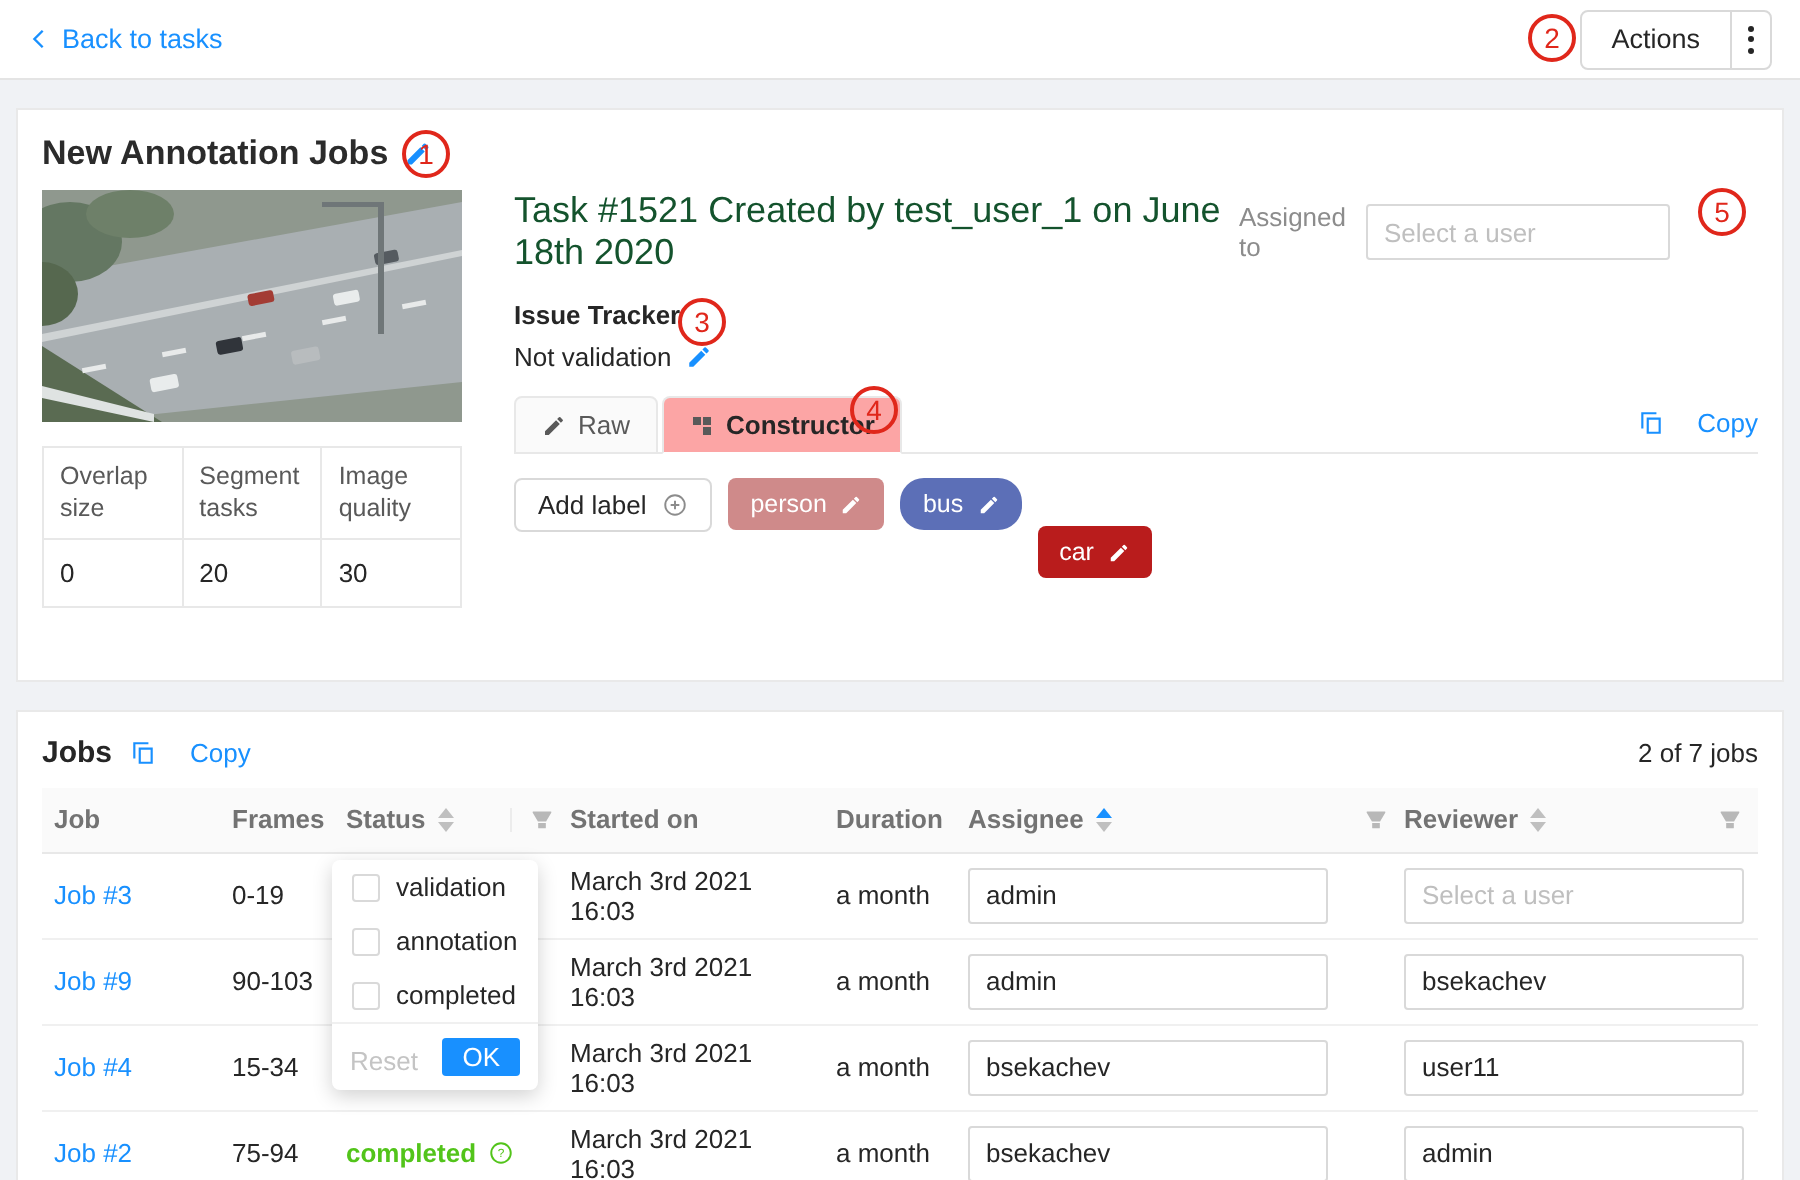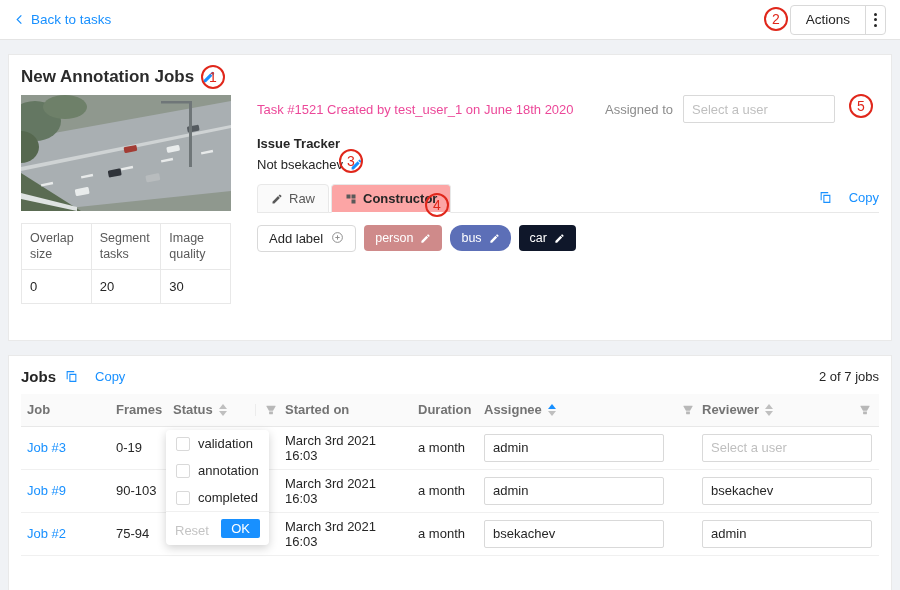--- a/index.html
+++ b/index.html
@@ -30,33 +30,33 @@
   .icon-btn{display:inline-flex;align-items:center;cursor:pointer}
   .task-body{display:flex;gap:26px}
   .task-left{width:210px;flex:0 0 210px}
   .preview{width:210px;height:116px;overflow:hidden;background:#97a096}
   .params{width:100%;border-collapse:collapse;margin-top:12px;table-layout:fixed}
   .params td{border:1px solid #e8e8e8;padding:6px 8px;font-size:12.5px;vertical-align:top}
   .params .ph td{color:#595959;line-height:1.3}
   .params .pv td{padding:9px 8px;font-size:13px}
   .task-right{flex:1;min-width:0}
   .meta-row{display:flex;justify-content:space-between;align-items:center;padding-right:44px}
-  .meta{color:#ec4899;font-size:13px}
+  .meta{color:#14532d;font-size:18px}
   .assigned{display:flex;align-items:center;gap:10px}
   .assigned .lbl{color:#8c8c8c}
   .assigned input{width:152px;height:28px;border:1px solid #d9d9d9;border-radius:2px;padding:0 8px;background:#fff}
   .issue-tracker{margin-top:13px}
   .it-label{font-weight:700;font-size:13px}
   .it-value-row{margin-top:6px;display:flex;align-items:center;gap:7px}
   .tabs-row{margin-top:12px;display:flex;align-items:flex-end;border-bottom:1px solid #e8e8e8}
   .tab{display:flex;align-items:center;gap:6px;padding:6px 13px;border:1px solid #e8e8e8;border-radius:4px 4px 0 0;background:#fafafa;color:#595959;margin:0 2px -1px 0;cursor:pointer;font-size:13px}
   .tab.active{background:#fca5a5;border-bottom-color:#fff;color:#262626;font-weight:700}
   .copy-link{margin-left:auto;display:flex;align-items:center;gap:17px;padding-bottom:7px;font-size:13px}
   .labels-area{padding:12px 0;display:flex;gap:8px;align-items:flex-start;min-height:98px}
-  .add-label{display:flex;align-items:flex-start;gap:8px;background:#fff;border:1px solid #d9d9d9;border-radius:4px;padding:5px 11px;font-size:13px;cursor:pointer;color:#262626}
+  .add-label{display:flex;align-items:center;gap:8px;background:#fff;border:1px solid #d9d9d9;border-radius:4px;padding:5px 11px;font-size:13px;cursor:pointer;color:#262626}
   .chip{display:inline-flex;align-items:center;gap:7px;color:#fff;border-radius:4px;padding:6px 11px;font-size:12.5px;cursor:pointer}
 
   
   .jobs-head{display:flex;align-items:center;gap:9px}
   .jobs-head h2{font-size:15px;font-weight:700}
   .jobs-count{margin-left:auto;font-size:13px;color:#262626}
   .jobs-table{width:100%;border-collapse:collapse;table-layout:fixed;margin-top:9px}
   .jobs-table th{background:#fafafa;border-bottom:1px solid #e8e8e8;font-weight:700;color:#737373;font-size:13px;text-align:left;padding:8px 8px 8px 0;height:32px}
   .jobs-table th:first-child,.jobs-table td:first-child{padding-left:6px}
   .jobs-table td{border-bottom:1px solid #f0f0f0;padding:6px 8px 6px 0;height:41px;font-size:13px}
@@ -173,21 +173,21 @@
         <span class="meta">Task #1521 Created by test_user_1 on June 18th 2020</span>
         <div class="assigned">
           <span class="lbl">Assigned to</span>
           <input placeholder="Select a user" style="">
         </div>
       </div>
 
       <div class="issue-tracker">
         <div class="it-label">Issue Tracker</div>
         <div class="it-value-row">
-          <span>Not bsekachev</span>
+          <span>Not validation</span>
           <span class="icon-btn">
             <svg width="13" height="13" viewBox="0 0 24 24">
                 <path fill="#1890ff" d="M3 17.25V21h3.75L17.81 9.94l-3.75-3.75L3 17.25zM20.71 7.04c.39-.39.39-1.02 0-1.41l-2.34-2.34a1 1 0 0 0-1.41 0l-1.83 1.83 3.75 3.75 1.83-1.83z"></path>
               </svg>
           </span>
         </div>
       </div>
 
       <div class="tabs-row">
         <div class="tab">
@@ -235,21 +235,21 @@
           </span>
         </span>
         <span class="chip" style="background-color: rgb(92, 111, 183); border-radius: 12px;">
           <span>bus</span>
           <span style="display:inline-flex">
             <svg width="11" height="11" viewBox="0 0 24 24">
                 <path fill="#fff" d="M3 17.25V21h3.75L17.81 9.94l-3.75-3.75L3 17.25zM20.71 7.04c.39-.39.39-1.02 0-1.41l-2.34-2.34a1 1 0 0 0-1.41 0l-1.83 1.83 3.75 3.75 1.83-1.83z"></path>
               </svg>
           </span>
         </span>
-        <span class="chip" style="background-color: #0f172a;">
+        <span class="chip" style="background-color: #b91c1c; margin-top: 24px;">
           <span>car</span>
           <span style="display:inline-flex">
             <svg width="11" height="11" viewBox="0 0 24 24">
                 <path fill="#fff" d="M3 17.25V21h3.75L17.81 9.94l-3.75-3.75L3 17.25zM20.71 7.04c.39-.39.39-1.02 0-1.41l-2.34-2.34a1 1 0 0 0-1.41 0l-1.83 1.83 3.75 3.75 1.83-1.83z"></path>
               </svg>
           </span>
         </span>
       </div>
     </div>
   </div>
@@ -342,20 +342,29 @@
       <tr>
         <td><a>Job #9</a></td>
         <td>90-103</td>
         <td><span></span></td>
         <td>March 3rd 2021 16:03</td>
         <td>a month</td>
         <td><input class="cell-input assignee-w" value="admin" style=""></td>
         <td><input class="cell-input reviewer-w" value="bsekachev" style=""></td>
       </tr>
       <tr>
+        <td><a>Job #4</a></td>
+        <td>15-34</td>
+        <td><span></span></td>
+        <td>March 3rd 2021 16:03</td>
+        <td>a month</td>
+        <td><input class="cell-input assignee-w" value="bsekachev" style=""></td>
+        <td><input class="cell-input reviewer-w" value="user11" style=""></td>
+      </tr>
+      <tr>
         <td><a>Job #2</a></td>
         <td>75-94</td>
         <td>
           <span class="status-flex">
             <span class="status-completed" style="color: rgb(82, 196, 26);">completed</span>
             <span style="display:inline-flex">
               <svg width="13" height="13" viewBox="0 0 24 24">
                   <circle cx="12" cy="12" r="9" fill="none" stroke="#52c41a" stroke-width="1.8"></circle>
                   <text x="12" y="16" font-size="11" fill="#52c41a" text-anchor="middle">?</text>
                 </svg>

